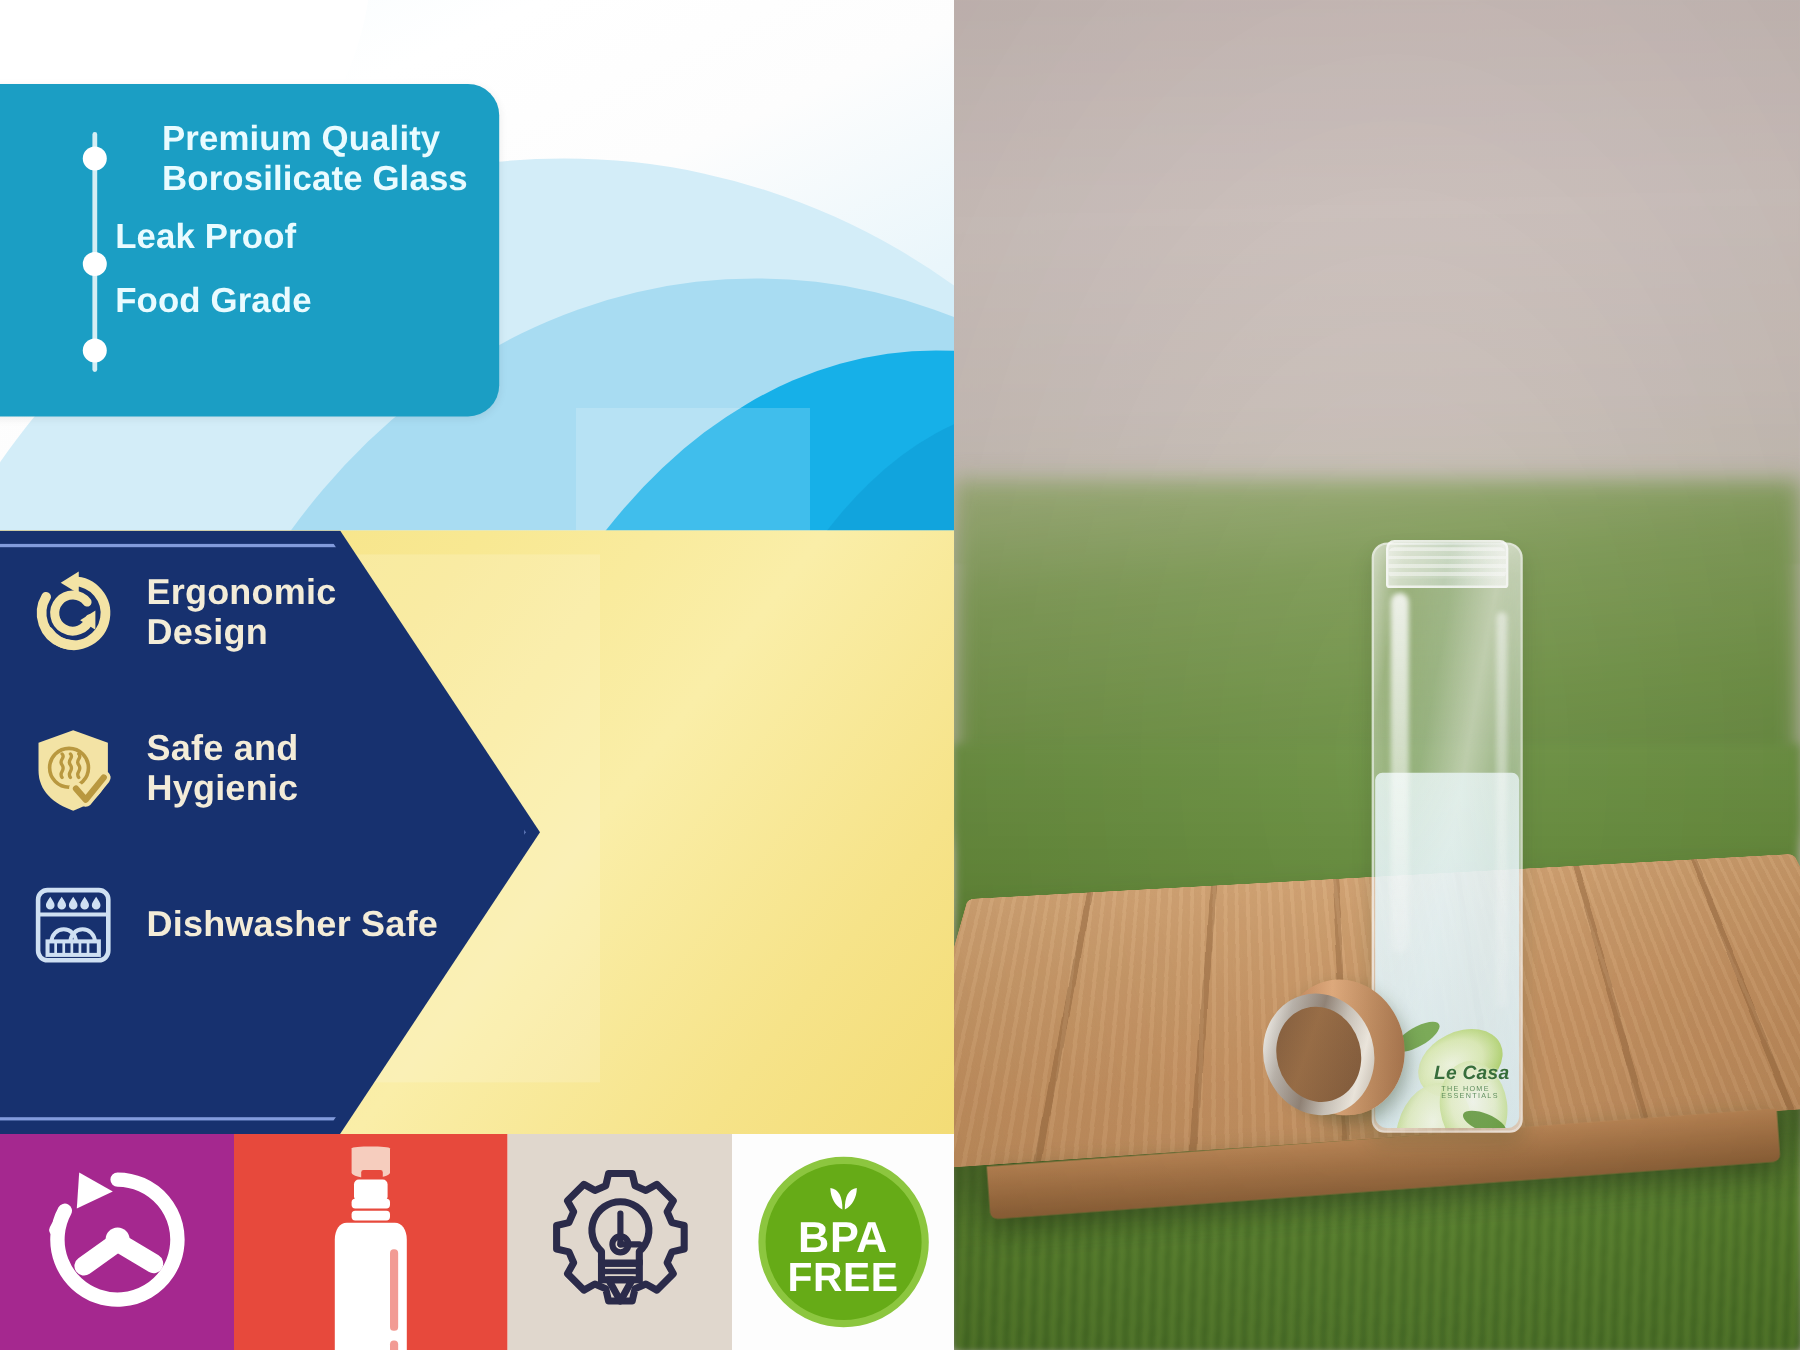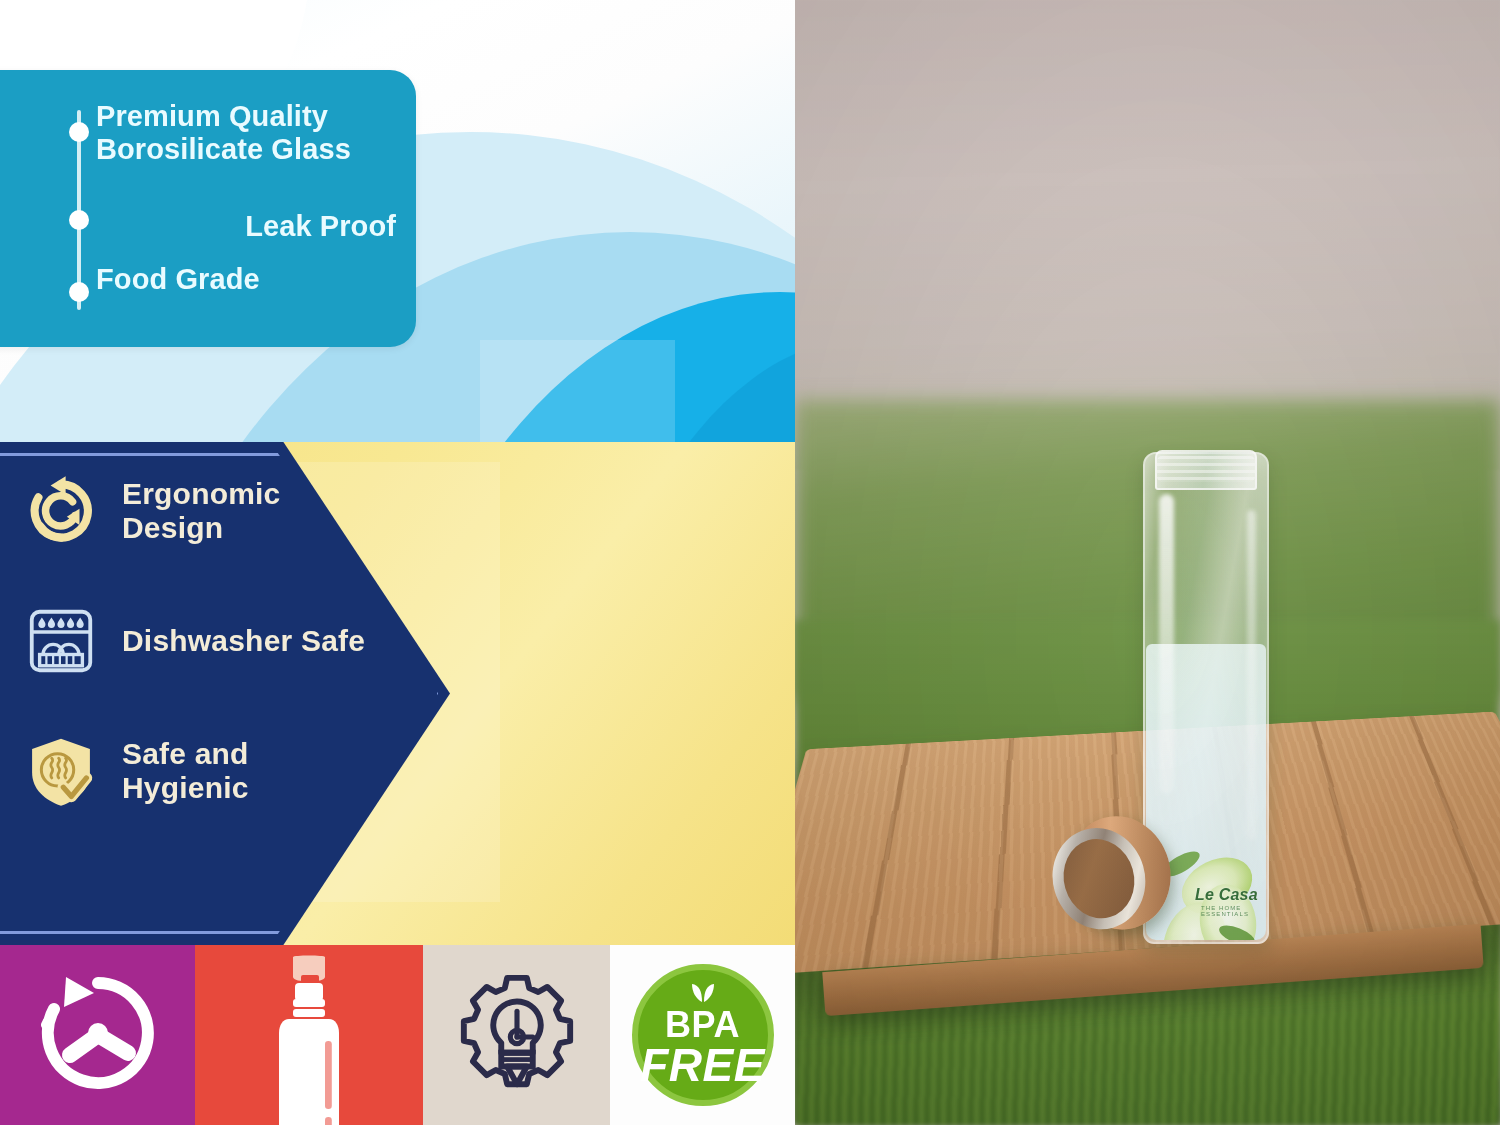--- a/index.html
+++ b/index.html
@@ -36,22 +36,22 @@
   .callout { position:absolute; left:-30px; top:70px; width:446px; height:277px;
              background:#1b9ec4; border-radius:0 26px 26px 0;
              box-shadow:0 2px 7px rgba(0,0,0,.07); }
   .timeline { position:absolute; left:107px; top:40px; width:4px; height:200px;
               background:rgba(255,255,255,.82); border-radius:2px; }
   .tl-dot { position:absolute; left:99px; width:20px; height:20px; border-radius:50%;
             background:#ffffff; }
   .tl-list { position:absolute; left:126px; top:22px; width:300px; }
   .tl-item { color:#e9fbff; font-size:29px; line-height:1.14; font-weight:600;
              letter-spacing:.1px; }
-  .tl-item.i1 { margin-top:8px; }
-  .tl-item.i2 { margin-top:44px;text-align:right; }
+  .tl-item.i1 { margin-top:8px;margin-left:39px; }
+  .tl-item.i2 { margin-top:16px; }
   .tl-item.i3 { margin-top:20px; }
 
   
   .yellow-zone { position:absolute; left:0; top:442px; width:795px; height:503px;
                  background:linear-gradient(128deg,#f5e07f 0%,#f8e892 34%,#faeea8 58%,#f6e389 82%,#f3dc76 100%);
                  overflow:hidden; }
   .yellow-sheen { position:absolute; left:200px; top:20px; width:300px; height:440px;
                   background:rgba(255,255,255,.16); }
 
   
@@ -90,21 +90,21 @@
   .tile.t3 { width:187px; background:#e0d7cd; }
   .tile.t4 { width:185px; background:#fdfdfd; }
 
   
   .bpa { width:142px; height:142px; border-radius:50%;
          background:#66ab17; border:6px solid #8cc63f;
          display:flex; flex-direction:column; align-items:center; justify-content:center;
          color:#ffffff; }
   .bpa-leaf { font-size:26px; line-height:.8; margin-bottom:2px; }
   .bpa-t1 { font-size:36px; font-weight:700; line-height:.98; letter-spacing:.5px; }
-  .bpa-t2 { font-size:46px; font-weight:700; line-height:1.02; letter-spacing:.5px;font-style:italic; }
+  .bpa-t2 { font-size:34px; font-weight:700; line-height:1.02; letter-spacing:.5px; }
 
   
   .right-panel { position:absolute; left:795px; top:0; width:705px; height:1125px;
                  overflow:hidden; background:#cfc3c0; }
   .ph-sky { position:absolute; left:0; top:0; width:705px; height:470px;
             background:linear-gradient(178deg,#cdbfbd 0%,#d3c7c4 38%,#cdc2bd 70%,#c2bcae 100%);
             filter:blur(1px); }
   .ph-grass-far { position:absolute; left:0; top:400px; width:705px; height:300px;
             background:linear-gradient(175deg,#9eae7a 0%,#7e9b55 28%,#6d9043 60%,#5d8338 100%);
             filter:blur(9px); }
@@ -247,20 +247,37 @@
             <path d="M32 55 A23 23 0 0 1 14 45" fill="none" stroke="#f3e3a5" stroke-width="7" stroke-linecap="round"></path>
             <path d="M42 24 A13 13 0 1 0 44 36" fill="none" stroke="#f3e3a5" stroke-width="6.5" stroke-linecap="round"></path>
             <polygon points="48,30 48,44 37,37" fill="#f3e3a5"></polygon>
           </svg>
         </span>
         <span class="feat-label">Ergonomic Design</span>
       </div>
 
       <div class="feat">
         <span class="feat-icon">
+          <svg width="74" height="74" viewBox="0 0 64 64">
+            <path d="M32 4 L57 13 v20c0 15-11 24-25 29C18 57 7 48 7 33V13z" fill="#f3e3a5"></path>
+            <circle cx="29" cy="31" r="14" fill="none" stroke="#b9983f" stroke-width="2.6"></circle>
+            <g stroke="#b9983f" stroke-width="2.4" fill="none" stroke-linecap="round">
+              <path d="M24 38c-3-4 3-5 0-9s3-5 0-8"></path>
+              <path d="M30 38c-3-4 3-5 0-9s3-5 0-8"></path>
+              <path d="M36 38c-3-4 3-5 0-9s3-5 0-8"></path>
+            </g>
+            <path d="M34 46 l7 8 13-16" fill="none" stroke="#f3e3a5" stroke-width="10" stroke-linecap="round" stroke-linejoin="round"></path>
+            <path d="M34 46 l7 8 13-16" fill="none" stroke="#b9983f" stroke-width="4.5" stroke-linecap="round" stroke-linejoin="round"></path>
+          </svg>
+        </span>
+        <span class="feat-label">Safe and Hygienic</span>
+      </div>
+
+      <div class="feat">
+        <span class="feat-icon">
           <svg width="72" height="72" viewBox="0 0 64 64">
             <rect x="6" y="6" width="52" height="52" rx="7" fill="none" stroke="#cfe0f2" stroke-width="3.4"></rect>
             <line x1="6" y1="24" x2="58" y2="24" stroke="#cfe0f2" stroke-width="3"></line>
             <g fill="#cfe0f2">
               <path d="M15 11c2 3 3.2 4.6 3.2 6.2a3.2 3.2 0 1 1-6.4 0c0-1.6 1.2-3.2 3.2-6.2z"></path>
               <path d="M23.5 11c2 3 3.2 4.6 3.2 6.2a3.2 3.2 0 1 1-6.4 0c0-1.6 1.2-3.2 3.2-6.2z"></path>
               <path d="M32 11c2 3 3.2 4.6 3.2 6.2a3.2 3.2 0 1 1-6.4 0c0-1.6 1.2-3.2 3.2-6.2z"></path>
               <path d="M40.5 11c2 3 3.2 4.6 3.2 6.2a3.2 3.2 0 1 1-6.4 0c0-1.6 1.2-3.2 3.2-6.2z"></path>
               <path d="M49 11c2 3 3.2 4.6 3.2 6.2a3.2 3.2 0 1 1-6.4 0c0-1.6 1.2-3.2 3.2-6.2z"></path>
             </g>
@@ -272,37 +289,20 @@
                 <line x1="25" y1="44" x2="25" y2="54"></line>
               <line x1="31" y1="44" x2="31" y2="54"></line>
                 <line x1="37" y1="44" x2="37" y2="54"></line>
               <line x1="43" y1="44" x2="43" y2="54"></line>
             </g>
           </svg>
         </span>
         <span class="feat-label">Dishwasher Safe</span>
       </div>
 
-      <div class="feat">
-        <span class="feat-icon">
-          <svg width="74" height="74" viewBox="0 0 64 64">
-            <path d="M32 4 L57 13 v20c0 15-11 24-25 29C18 57 7 48 7 33V13z" fill="#f3e3a5"></path>
-            <circle cx="29" cy="31" r="14" fill="none" stroke="#b9983f" stroke-width="2.6"></circle>
-            <g stroke="#b9983f" stroke-width="2.4" fill="none" stroke-linecap="round">
-              <path d="M24 38c-3-4 3-5 0-9s3-5 0-8"></path>
-              <path d="M30 38c-3-4 3-5 0-9s3-5 0-8"></path>
-              <path d="M36 38c-3-4 3-5 0-9s3-5 0-8"></path>
-            </g>
-            <path d="M34 46 l7 8 13-16" fill="none" stroke="#f3e3a5" stroke-width="10" stroke-linecap="round" stroke-linejoin="round"></path>
-            <path d="M34 46 l7 8 13-16" fill="none" stroke="#b9983f" stroke-width="4.5" stroke-linecap="round" stroke-linejoin="round"></path>
-          </svg>
-        </span>
-        <span class="feat-label">Safe and Hygienic</span>
-      </div>
-
     </div>
 
     <div class="strip">
 
       <div class="tile t1">
         <span>
           <svg width="128" height="128" viewBox="0 0 64 64">
             <path d="M32 7a25 25 0 1 1-22 13" fill="none" stroke="#ffffff" stroke-width="6" stroke-linecap="round"></path>
             <path d="M10 20 l-4 8" stroke="#ffffff" stroke-width="5" stroke-linecap="round" stroke-dasharray="3 4"></path>
             <polygon points="16,4 30,12 15,19" fill="#ffffff"></polygon>

